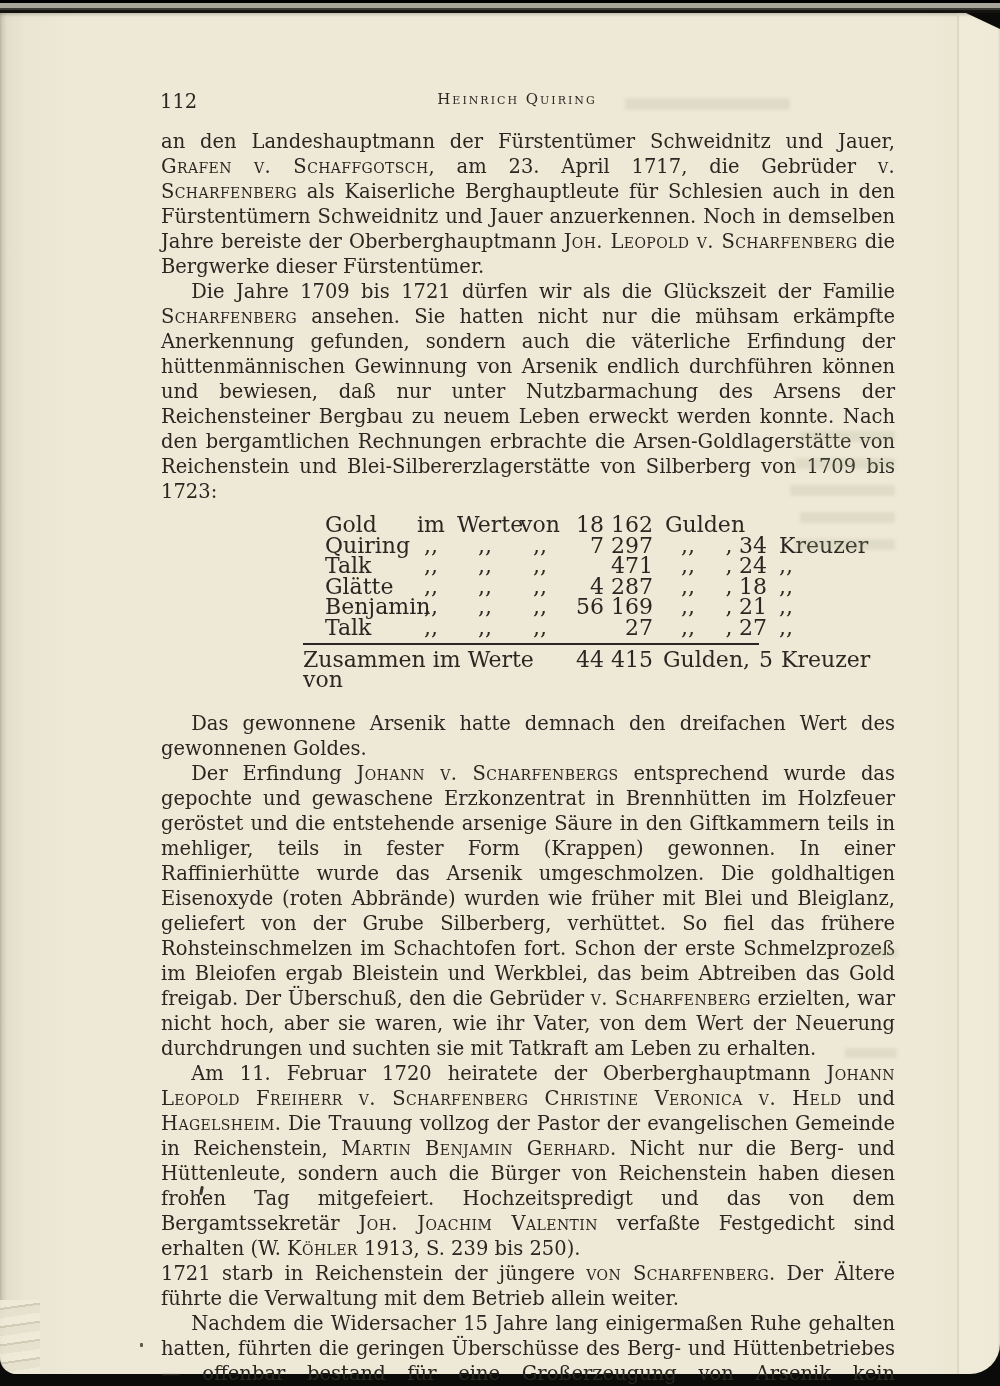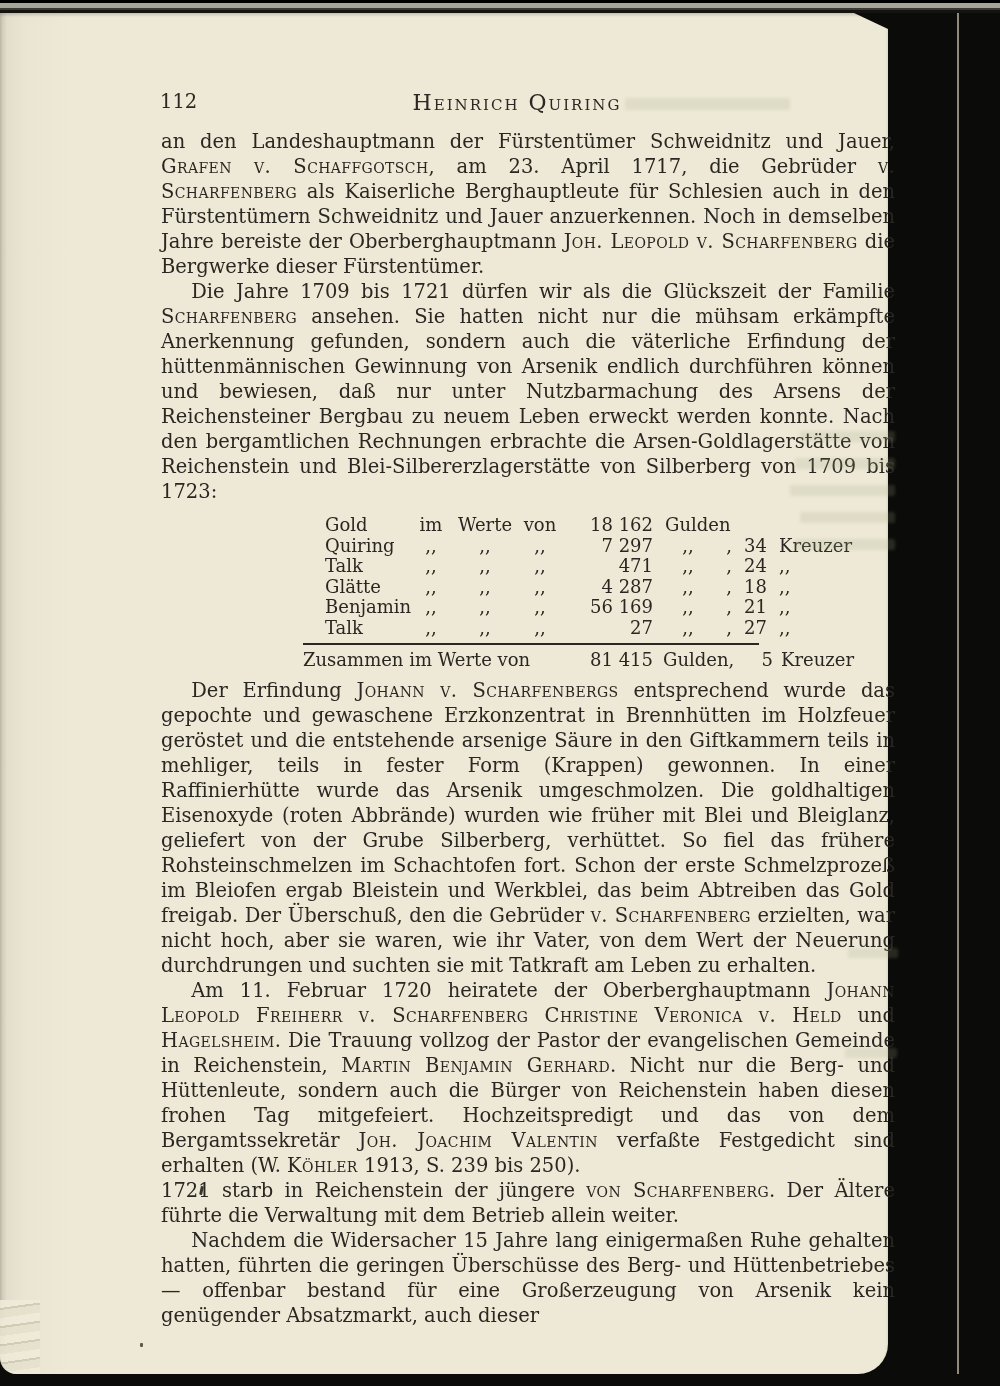--- a/index.html
+++ b/index.html
@@ -7,21 +7,21 @@
     width:1000px; height:1386px; position:relative; overflow:hidden;
     background:#0b0b09;
     font-family:"DejaVu Serif","Liberation Serif",serif;
   }
   
   .strip-top {
     position:absolute; left:0; top:0; width:1000px; height:13px;
     background:linear-gradient(#000 0 3px, #a7a499 3px 8px, #3a3933 8px 10px, #14130f 10px 13px);
   }
   .page {
-    position:absolute; left:0; top:13px; width:888px; height:1361px;
+    position:absolute; left:0; top:13px; width:1000px; height:1361px;
     background:
       linear-gradient(90deg, #c8c3b2 0px, #e3decb 7px, #eae5d2 24px, #eee9d6 70px, #eee9d6 930px, #ece7d2 956px, #f0ebd9 960px, #efead7 1000px),
       #eee9d6;
     border-radius:0 0 30px 16px;
     box-shadow:inset 0 2px 3px rgba(0,0,0,.18);
   }
   .crease {
     position:absolute; left:957px; top:0; width:2px; height:1361px;
     background:#d6d0ba; opacity:.65;
   }
@@ -32,33 +32,33 @@
   .pagestack {
     position:absolute; left:0; top:1287px; width:40px; height:74px;
     background:repeating-linear-gradient(172deg, #f0ebd8 0 8px, #cfc9b4 8px 10px, #e6e1cd 10px 18px);
     border-bottom-left-radius:18px; opacity:.9;
   }
   
   .running-head { position:absolute; left:160px; top:77px; width:734px; height:24px; color:#2b2823; }
   .pageno { position:absolute; left:0; top:0; font-size:19.5px; }
   .runtitle {
     position:absolute; left:0; right:20px; text-align:center;
-    font-variant:small-caps; letter-spacing:2px; font-size:22px;
+    font-variant:small-caps; letter-spacing:2px; font-size:15px;
   }
   
   .textblock {
     position:absolute; left:161px; top:116px; width:734px;
     font-size:19.5px; line-height:25px; color:#2a2621;
     text-align:justify; hyphens:auto; -webkit-hyphens:auto;
   }
   .para { margin:0; }
   .para.indent { text-indent:1.55em; }
   .sc { font-variant:small-caps; letter-spacing:.4px; }
   
-  .vtable { margin:11px 0 8px 164px; font-size:18px; line-height:20.6px; text-align:left; text-indent:0; }
+  .vtable { margin:11px 0 20px 164px; font-size:22px; line-height:20.6px; text-align:left; text-indent:0; }
   .trow { display:grid; grid-template-columns:80px 52px 56px 54px 86px 70px 12px 32px 80px; }
   .trow .c-mat { text-align:left; }
   .trow .c-dit { text-align:center; }
   .trow .c-num { text-align:right; }
   .trow .c-unit { text-align:left; padding-left:12px; }
   .trow .c-comma { text-align:center; }
   .trow .c-krnum { text-align:right; }
   .trow .c-krunit { text-align:left; padding-left:12px; }
   .trule { width:456px; margin:4px 0 5px -22px; border:0; border-top:2px solid #2a2621; }
   .ttotal { display:grid; grid-template-columns:264px 86px 84px 36px 80px; margin-left:-22px; }
@@ -154,27 +154,28 @@
         <span class="c-dit">,,</span>
         <span class="c-num">27</span>
         <span class="c-dit">,,</span>
         <span class="c-comma">,</span>
         <span class="c-krnum">27</span>
         <span class="c-krunit">,,</span>
       </div>
       <hr class="trule">
       <div class="ttotal">
         <span class="t-label">Zusammen im Werte von</span>
-        <span class="t-num">81 415</span>
+        <span class="t-num">44 415</span>
         <span class="t-unit">Gulden,</span>
         <span class="t-kr">5</span>
         <span class="t-krunit">Kreuzer</span>
       </div>
     </div>
 
+    <p class="para indent"><span>Das gewonnene Arsenik hatte demnach den dreifachen Wert des gewonnenen Goldes.</span></p>
     <p class="para indent"><span>Der Erfindung </span><span class="sc">Johann v. Scharfenbergs</span><span> entsprechend wurde das gepochte und gewaschene Erzkonzentrat in Brennhütten im Holzfeuer geröstet und die entstehende arsenige Säure in den Giftkammern teils in mehliger, teils in fester Form (Krappen) gewonnen. In einer Raffinierhütte wurde das Arsenik umgeschmolzen. Die goldhaltigen Eisenoxyde (roten Abbrände) wurden wie früher mit Blei und Bleiglanz, geliefert von der Grube Silberberg, verhüttet. So fiel das frühere Rohsteinschmelzen im Schachtofen fort. Schon der erste Schmelzprozeß im Bleiofen ergab Bleistein und Werkblei, das beim Abtreiben das Gold freigab. Der Überschuß, den die Gebrüder </span><span class="sc">v. Scharfenberg</span><span> erzielten, war nicht hoch, aber sie waren, wie ihr Vater, von dem Wert der Neuerung durchdrungen und suchten sie mit Tatkraft am Leben zu erhalten.</span></p>
     <p class="para indent"><span>Am 11. Februar 1720 heiratete der Oberberghauptmann </span><span class="sc">Johann Leopold Freiherr v. Scharfenberg Christine Veronica v. Held</span><span> und </span><span class="sc">Hagelsheim</span><span>. Die Trauung vollzog der Pastor der evangelischen Gemeinde in Reichenstein, </span><span class="sc">Martin Benjamin Gerhard</span><span>. Nicht nur die Berg- und Hüttenleute, sondern auch die Bürger von Reichenstein haben diesen frohen Tag mitgefeiert. Hochzeitspredigt und das von dem Bergamtssekretär </span><span class="sc">Joh. Joachim Valentin</span><span> verfaßte Festgedicht sind erhalten (W. </span><span class="sc">Köhler</span><span> 1913, S. 239 bis 250).</span></p>
     <p class="para"><span>1721 starb in Reichenstein der jüngere </span><span class="sc">von Scharfenberg</span><span>. Der Ältere führte die Verwaltung mit dem Betrieb allein weiter.</span></p>
     <p class="para indent"><span>Nachdem die Widersacher 15 Jahre lang einigermaßen Ruhe gehalten hatten, führten die geringen Überschüsse des Berg- und Hüttenbetriebes — offenbar bestand für eine Großerzeugung von Arsenik kein genügender Absatzmarkt, auch dieser</span></p>
   </div>
 
   <span class="speck speck-apostrophe"></span>
   <span class="speck speck-dot"></span>
 
   <div class="ghost" style="left:625px; top:85px;  width:165px; height:12px;"></div>

